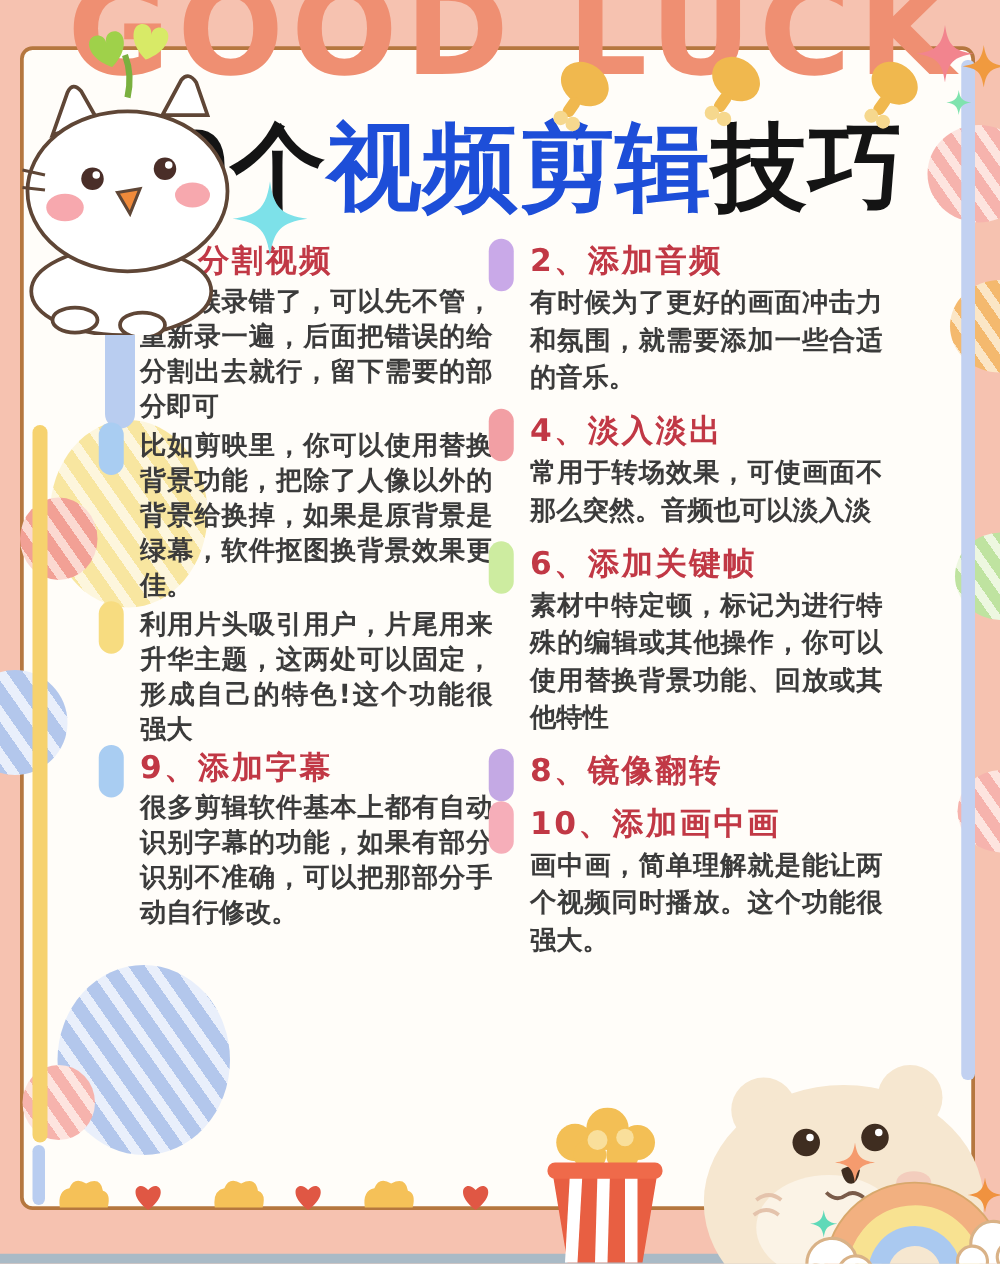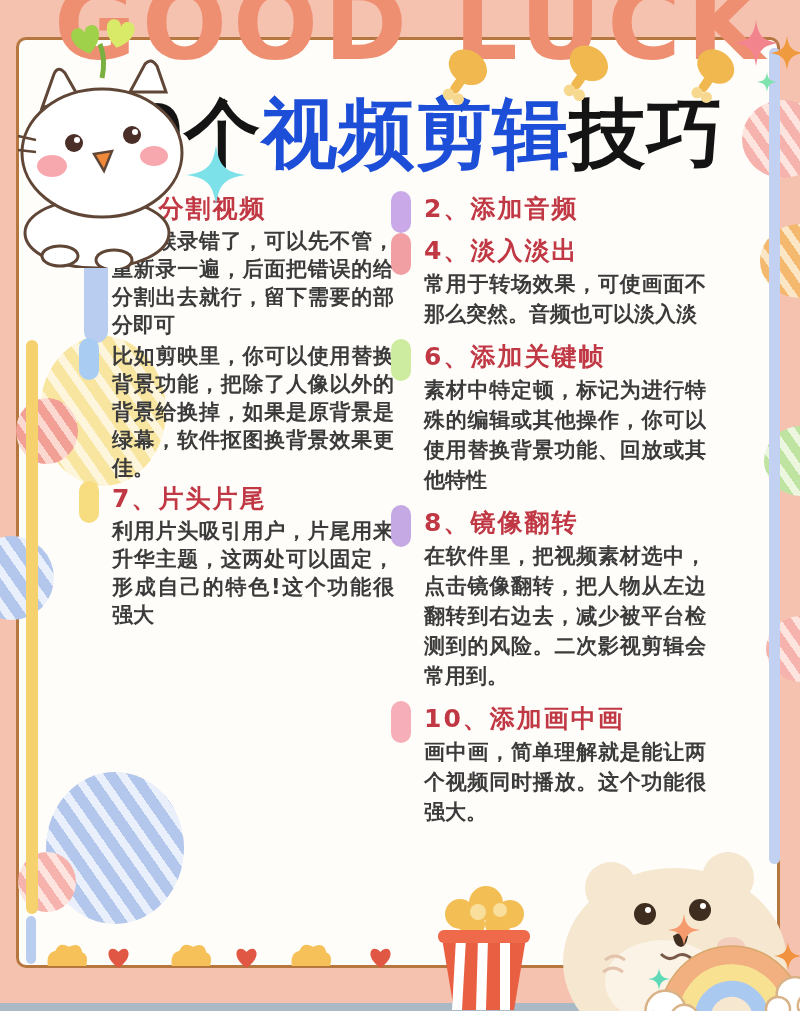--- a/index.html
+++ b/index.html
@@ -104,44 +104,48 @@
     <span class="pill" style="background: rgb(247, 220, 128);"></span>
     <h3 class="tip-head">1、分割视频</h3>
     <p class="tip-body">有时候录错了，可以先不管，重新录一遍，后面把错误的给分割出去就行，留下需要的部分即可</p>
   </section>
   <section class="tip">
     <span class="pill" style="background: rgb(169, 205, 242);"></span>
     <p class="tip-body">比如剪映里，你可以使用替换背景功能，把除了人像以外的背景给换掉，如果是原背景是绿幕，软件抠图换背景效果更佳。</p>
   </section>
   <section class="tip">
     <span class="pill" style="background: rgb(247, 220, 128);"></span>
-    <h3 class="tip-head">7、片头片尾</h3>
     <p class="tip-body">利用片头吸引用户，片尾用来升华主题，这两处可以固定，形成自己的特色!这个功能很强大</p>
+  </section>
+  <section class="tip">
+    <span class="pill" style="background: rgb(169, 205, 242);"></span>
+    <h3 class="tip-head">9、添加字幕</h3>
+    <p class="tip-body">很多剪辑软件基本上都有自动识别字幕的功能，如果有部分识别不准确，可以把那部分手动自行修改。</p>
   </section>
 </div>
 
 <div class="abs col col-right">
   <section class="tip">
     <span class="pill" style="background: rgb(201, 169, 232);"></span>
     <h3 class="tip-head">2、添加音频</h3>
+    <p class="tip-body">有时候为了更好的画面冲击力和氛围，就需要添加一些合适的音乐。</p>
   </section>
   <section class="tip">
     <span class="pill" style="background: rgb(242, 159, 164);"></span>
     <h3 class="tip-head">4、淡入淡出</h3>
     <p class="tip-body">常用于转场效果，可使画面不那么突然。音频也可以淡入淡</p>
   </section>
   <section class="tip">
     <span class="pill" style="background: rgb(205, 236, 160);"></span>
     <h3 class="tip-head">6、添加关键帧</h3>
     <p class="tip-body">素材中特定顿，标记为进行特殊的编辑或其他操作，你可以使用替换背景功能、回放或其他特性</p>
   </section>
   <section class="tip">
     <span class="pill" style="background: rgb(196, 169, 228);"></span>
     <h3 class="tip-head">8、镜像翻转</h3>
-    <p class="tip-body">在软件里，把视频素材选中，点击镜像翻转，把人物从左边翻转到右边去，减少被平台检测到的风险。二次影视剪辑会常用到。</p>
   </section>
   <section class="tip">
     <span class="pill" style="background: rgb(246, 174, 185);"></span>
     <h3 class="tip-head">10、添加画中画</h3>
     <p class="tip-body">画中画，简单理解就是能让两个视频同时播放。这个功能很强大。</p>
   </section>
 </div>
 
 <svg class="abs deco-top" style="left:44px;top:940px;" width="46" height="27" viewBox="0 0 48 26">
   <path d="M4 26 Q2 12 12 10 Q16 0 26 6 Q38 0 40 12 Q47 14 44 26 Z" fill="#f5c158"></path>

